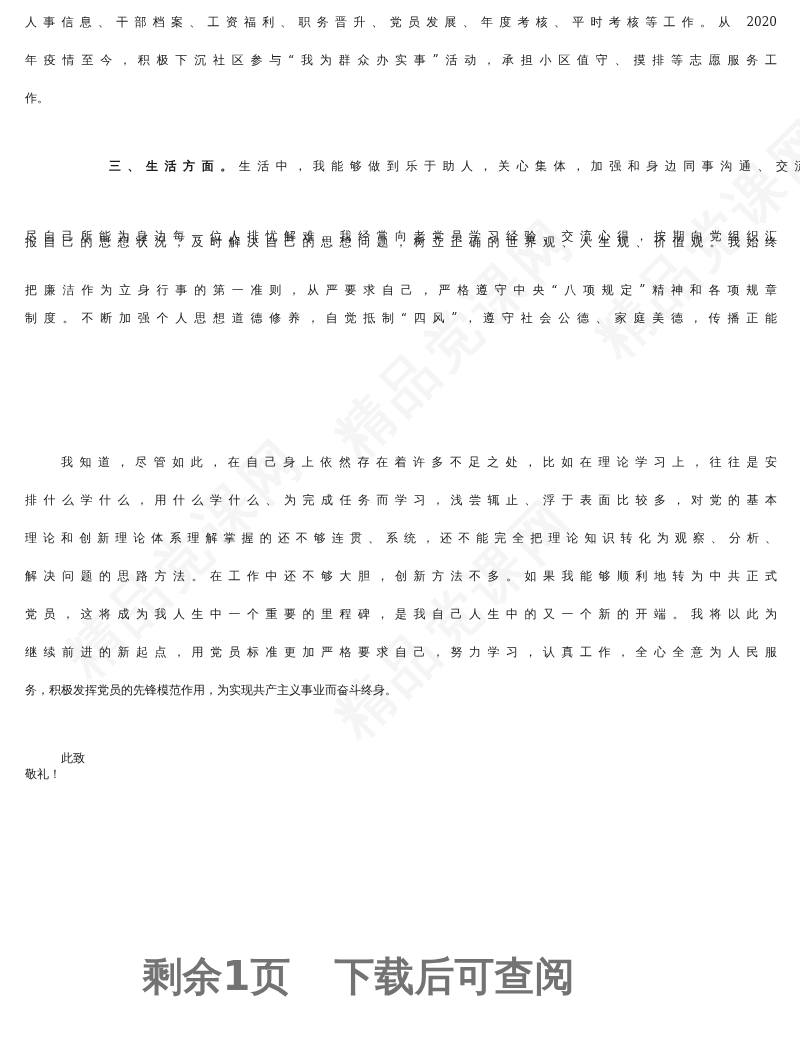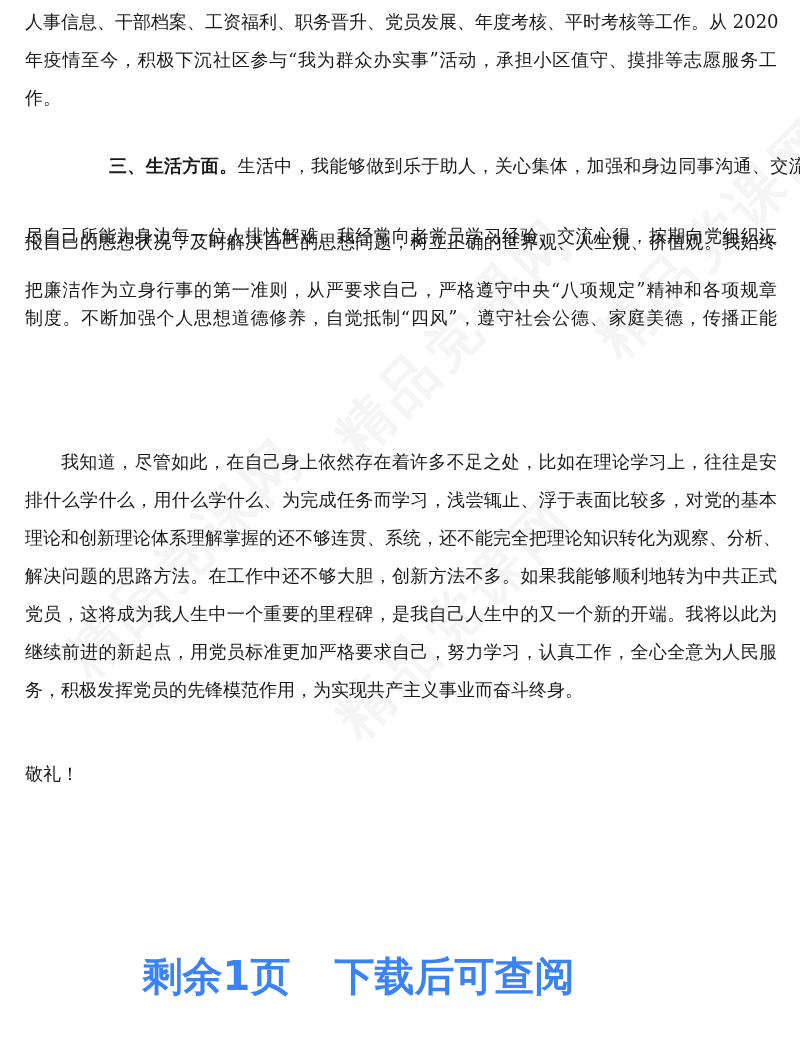--- a/index.html
+++ b/index.html
@@ -19,21 +19,21 @@
     position: absolute;
     left: 0; top: 0;
     width: 800px;
     height: 1053px;
   }
   .line {
     position: absolute;
     left: 25px;
     width: 752px;
     height: 28px;
-    font-size: 18px;
+    font-size: 12px;
     line-height: 28px;
     white-space: nowrap;
     text-align: justify;
     text-align-last: justify;
     letter-spacing: 0;
   }
   .line.last {
     text-align-last: left;
     width: auto;
   }
@@ -60,21 +60,21 @@
     position: absolute;
     left: 0;
     top: 948px;
     width: 717px;
     height: 56px;
     text-align: center;
     font-family: "DejaVu Sans", "Liberation Sans", sans-serif;
     font-weight: bold;
     font-size: 40px;
     line-height: 56px;
-    color: #3b82f6;
+    color: #737373;
     cursor: pointer;
   }
   .footer-banner .gap {
     display: inline-block;
     width: 44px;
   }
 </style>
 </head>
 <body>
 
@@ -98,19 +98,20 @@
   <div class="line" style="top:304px;">制度。不断加强个人思想道德修养，自觉抵制“四风”，遵守社会公德、家庭美德，传播正能</div>
 
   <div class="line indent" style="top:448px;">我知道，尽管如此，在自己身上依然存在着许多不足之处，比如在理论学习上，往往是安</div>
   <div class="line" style="top:486px;">排什么学什么，用什么学什么、为完成任务而学习，浅尝辄止、浮于表面比较多，对党的基本</div>
   <div class="line" style="top:524px;">理论和创新理论体系理解掌握的还不够连贯、系统，还不能完全把理论知识转化为观察、分析、</div>
   <div class="line" style="top:562px;">解决问题的思路方法。在工作中还不够大胆，创新方法不多。如果我能够顺利地转为中共正式</div>
   <div class="line" style="top:600px;">党员，这将成为我人生中一个重要的里程碑，是我自己人生中的又一个新的开端。我将以此为</div>
   <div class="line" style="top:638px;">继续前进的新起点，用党员标准更加严格要求自己，努力学习，认真工作，全心全意为人民服</div>
   <div class="line last" style="top:676px;">务，积极发挥党员的先锋模范作用，为实现共产主义事业而奋斗终身。</div>
 
+  <div class="line indent last" style="top:744px;">此致</div>
   <div class="line last" style="top:760px;">敬礼！</div>
 
   <div class="footer-banner">
     <span>剩余1页</span><span class="gap"></span><span>下载后可查阅</span>
   </div>
 
 </div>
 
 </body></html>

